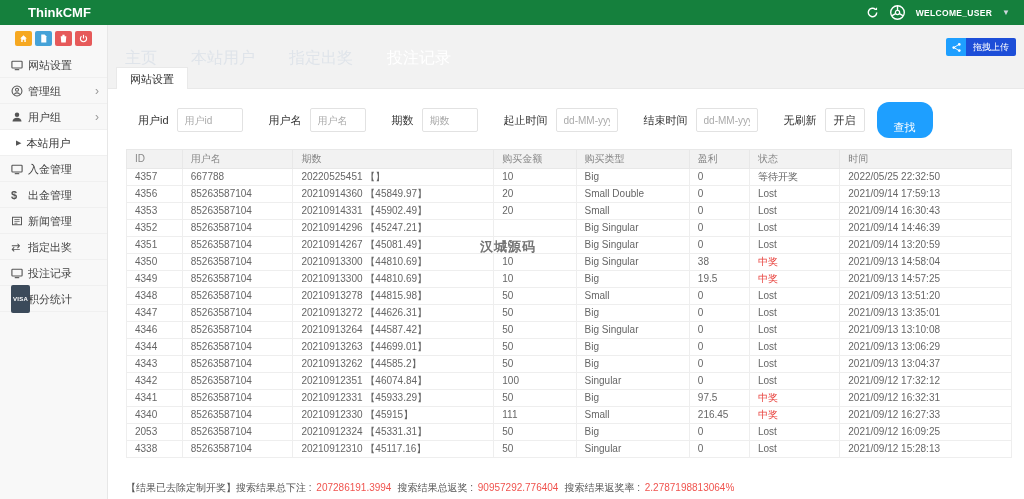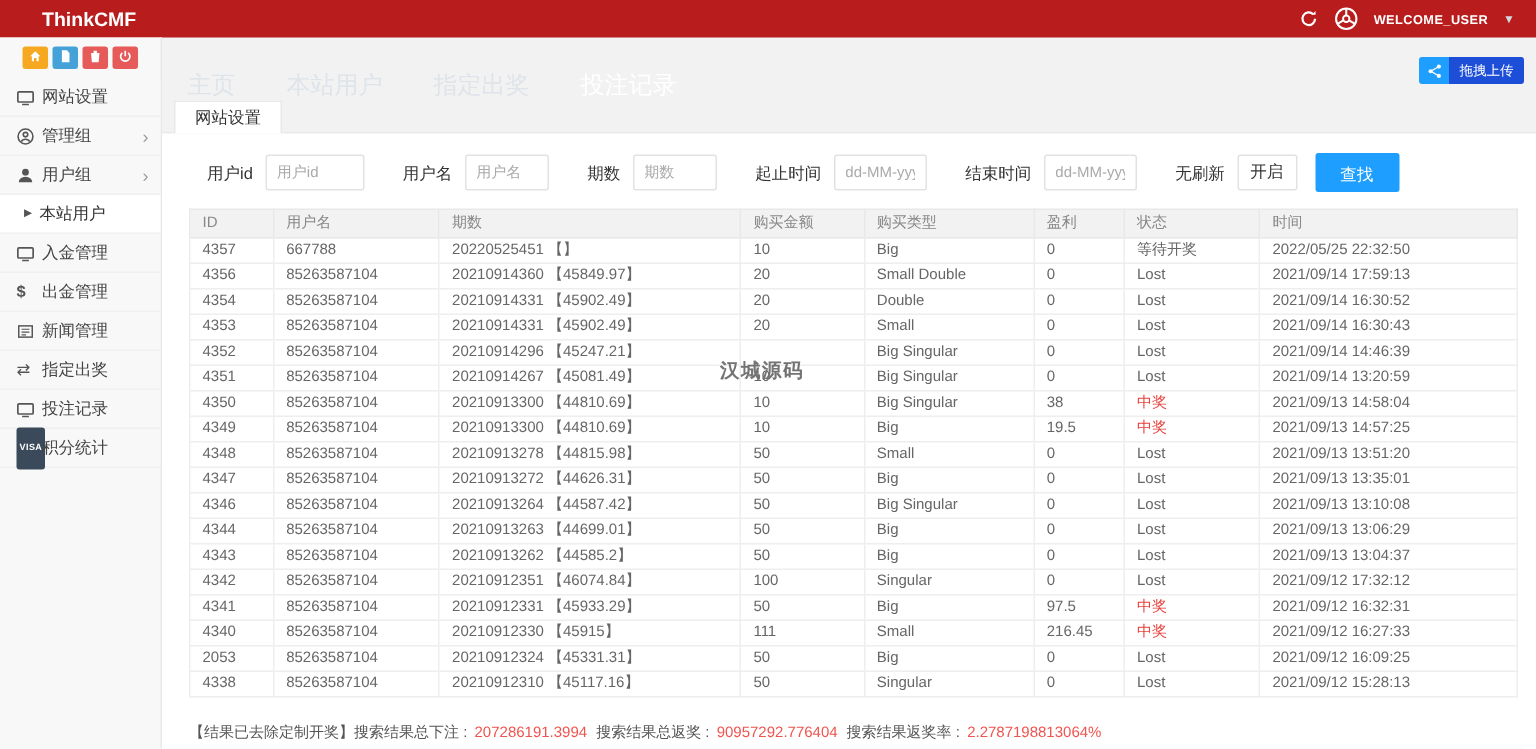--- a/index.html
+++ b/index.html
@@ -1,20 +1,20 @@
 <!DOCTYPE html>
 <html><head>
 <meta charset="utf-8">
 <style>
   * { margin:0; padding:0; box-sizing:border-box; }
   html,body { width:1024px; height:499px; overflow:hidden; }
   body { font-family:"Liberation Sans","DejaVu Sans",sans-serif; background:#f2f2f2; position:relative; font-size:11px; color:#333; }
 
   
-  .navbar { height:25px; background:#b91c1c; display:flex; align-items:stretch; color:#fff; }
+  .navbar { height:25px; background:#15803d; display:flex; align-items:stretch; color:#fff; }
   .brand { width:108px; line-height:25px; padding-left:28px; font-size:13px; font-weight:bold; color:#fff; }
   .nav-menu { display:flex; }
   .nav-item { line-height:25px; padding:0 17px; font-size:16px; color:#dfe4ea; cursor:pointer;margin-top:45px; }
   .nav-item.active { background:#232f3b; color:#fff; }
   .nav-right { margin-left:auto; display:flex; align-items:center; gap:10px; padding-right:14px; }
   .nav-right .icon { display:inline-flex; color:#fff; }
   .nav-right svg { width:13px; height:13px; }
   .avatar svg { width:17px; height:17px; }
   .username { font-size:8.5px; font-weight:bold; letter-spacing:.3px; color:#fff; }
   .caret { font-size:8px; color:#cfd6dd; }
@@ -46,21 +46,21 @@
   .tab { display:inline-block; background:#fff; border:1px solid #e9e9e9; border-bottom:none; padding:0 13px; height:22px; line-height:22px; font-size:11px; color:#333; margin-bottom:-1px; cursor:pointer; }
 
   .panel { background:#fff; flex:1; position:relative; overflow:hidden; }
   .filters { display:flex; align-items:center; padding:13px 0 8px 30px; }
   .fgroup { display:flex; align-items:center; margin-right:26px; }
   .fgroup label { font-size:11px; color:#333; margin-right:8px; white-space:nowrap; }
   .fgroup input { height:24px; border:1px solid #e2e2e2; border-radius:2px; padding:0 7px; font-size:10px; color:#666; font-family:inherit; outline:none; }
   .fgroup input::placeholder { color:#aaa; }
   .in-id { width:66px; } .in-name { width:56px; } .in-period { width:56px; } .in-date { width:62px; }
   .select-box { height:24px; min-width:36px; border:1px solid #e2e2e2; border-radius:2px; line-height:22px; padding:0 8px; font-size:11px; color:#333; cursor:pointer; }
-  .search-btn { height:26px; padding:7px 17px; background:#1e9fff; color:#fff; border:none; border-radius:2px; font-size:11px; margin-left:4px; cursor:pointer; font-family:inherit; }
+  .search-btn { height:26px; padding:18px 17px; background:#1e9fff; color:#fff; border:none; border-radius:12px; font-size:11px; margin-left:4px; cursor:pointer; font-family:inherit; }
 
   table { border-collapse:collapse; width:calc(100% - 30px); margin:3px 12px 0 18px; table-layout:fixed;border-radius:16px; }
   th { background:#f2f2f2; color:#888; font-weight:normal; font-size:10px; text-align:left; padding:3px 8px; border:1px solid #e8e8e8; line-height:12px; }
   td { font-size:10px; color:#666; padding:2px 8px; border:1px solid #eee; line-height:12px; white-space:nowrap; overflow:hidden; }
   td.win { color:#e8413c; }
 
   .summary { position:absolute; left:18px; right:12px; bottom:0; background:#fff; padding:3px 0 4px; font-size:10px; color:#555; white-space:nowrap; }
   .summary .red { color:#f0544f; margin:0 6px 0 2px; }
 
   .watermark { position:absolute; left:480px; top:238px; font-size:13px; font-weight:bold; color:#737373; letter-spacing:1px; z-index:5; }
@@ -284,30 +284,20 @@
               <td>4356</td>
               <td>85263587104</td>
               <td>20210914360 【45849.97】</td>
               <td>20</td>
               <td>Small Double</td>
               <td>0</td>
               <td>Lost</td>
               <td>2021/09/14 17:59:13</td>
             </tr>
             <tr>
-              <td>4354</td>
-              <td>85263587104</td>
-              <td>20210914331 【45902.49】</td>
-              <td>20</td>
-              <td>Double</td>
-              <td>0</td>
-              <td>Lost</td>
-              <td>2021/09/14 16:30:52</td>
-            </tr>
-            <tr>
               <td>4353</td>
               <td>85263587104</td>
               <td>20210914331 【45902.49】</td>
               <td>20</td>
               <td>Small</td>
               <td>0</td>
               <td>Lost</td>
               <td>2021/09/14 16:30:43</td>
             </tr>
             <tr>

